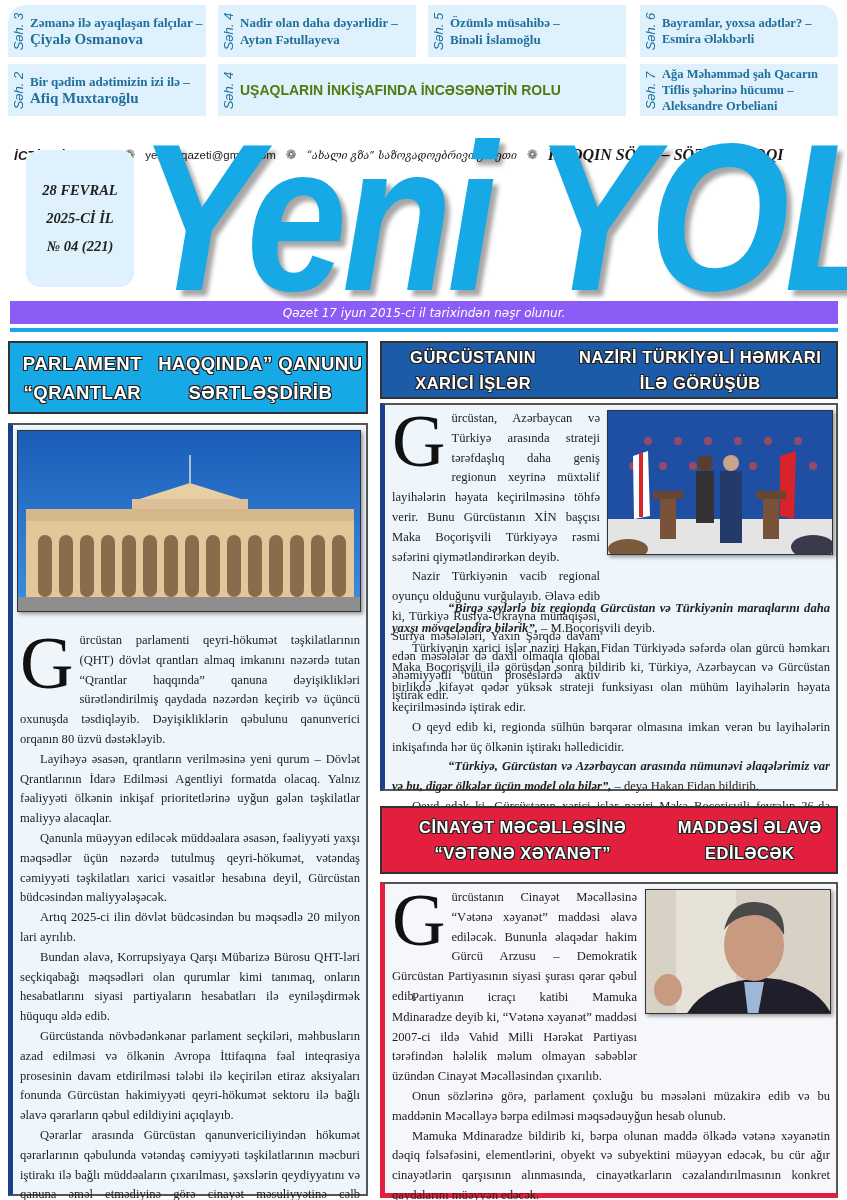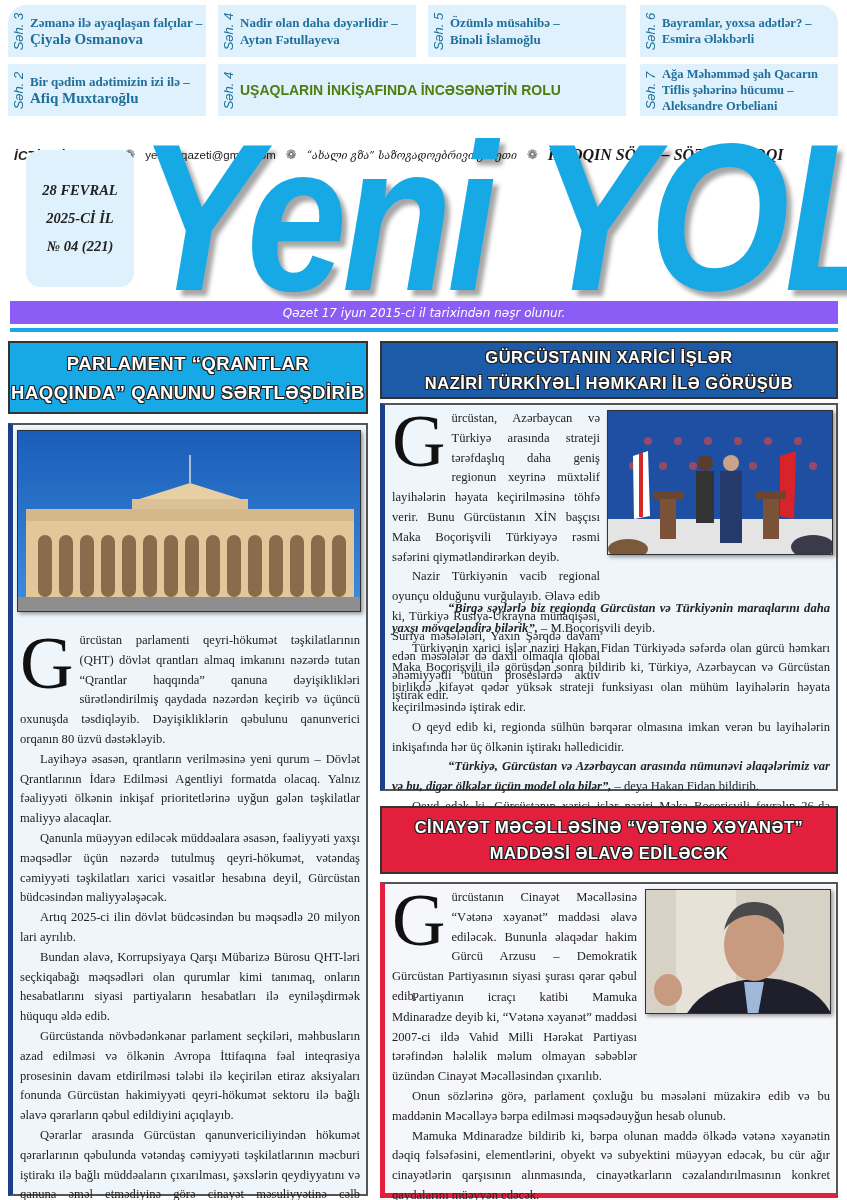--- a/index.html
+++ b/index.html
@@ -28,21 +28,21 @@
   .datebox div { font-weight: bold; font-style: italic; font-size: 14.5px; color: #222; }
 
   
   .logo { position: absolute; top: 128px; left: 138px; width: 700px; height: 180px; font-family: "Liberation Sans", sans-serif; font-weight: bold; font-style: italic; font-size: 210px; line-height: 180px; color: #16a9e6; letter-spacing: -6px; transform: scaleX(0.86); transform-origin: left top; text-shadow: 6px 6px 5px rgba(0,0,0,0.35); white-space: nowrap; }
 
   .band { position: absolute; left: 10px; top: 301px; width: 828px; height: 23px; background: #8b5cf6; display: flex; align-items: center; justify-content: center; }
   .band span { font-family: "DejaVu Sans", sans-serif; font-style: italic; font-size: 12px; color: #ffffff; }
   .band2 { position: absolute; left: 10px; top: 328px; width: 828px; height: 4px; background: #16a9e6; }
 
   
-  .head { position: absolute; display: flex; flex-direction: column; align-items: center; justify-content: center; border: 2px solid #333; font-family: "Liberation Sans", sans-serif; font-weight: bold; color: #ffffff; text-align: center; letter-spacing: 0.5px; }
+  .head { position: absolute; display: flex; flex-direction: row; align-items: center; justify-content: center; border: 2px solid #333; font-family: "Liberation Sans", sans-serif; font-weight: bold; color: #ffffff; text-align: center; letter-spacing: 0.5px; }
   .head span { display: block; text-shadow: -1px -1px 0 #222, 1px -1px 0 #222, -1px 1px 0 #222, 1px 1px 0 #222; }
 
   .artbox { position: absolute; background: #eef6fc; border: 2px solid #555; border-left: 5px solid #1c3f8c; }
   .artbox.red { background: #f6f7fb; border-left: 5px solid #e21f3d; border-bottom: 5px solid #e21f3d; }
 
   .body-text { position: absolute; font-size: 12.6px; line-height: 19.8px; text-align: justify; color: #222; }
   .body-text p { text-indent: 20px; }
   .body-text p.first { text-indent: 0; }
   .dropcap { float: left; font-size: 74px; line-height: 60px; height: 58px; margin: 2px 6px 0 0; font-family: "Liberation Serif", serif; color: #111; }
   .q { font-weight: bold; font-style: italic; margin-left: 36px; }

